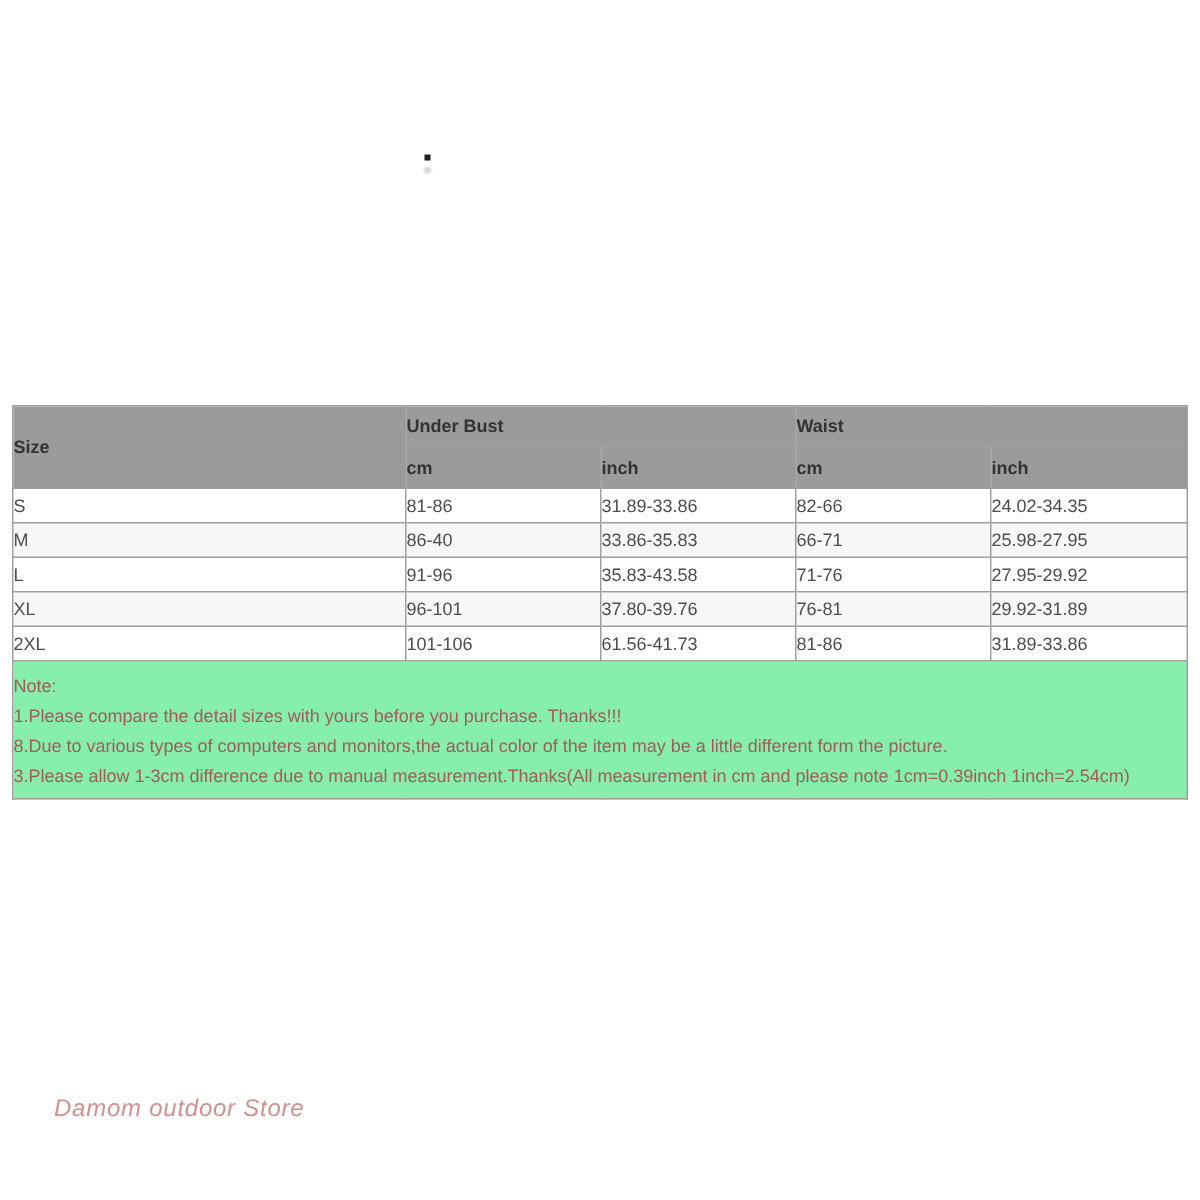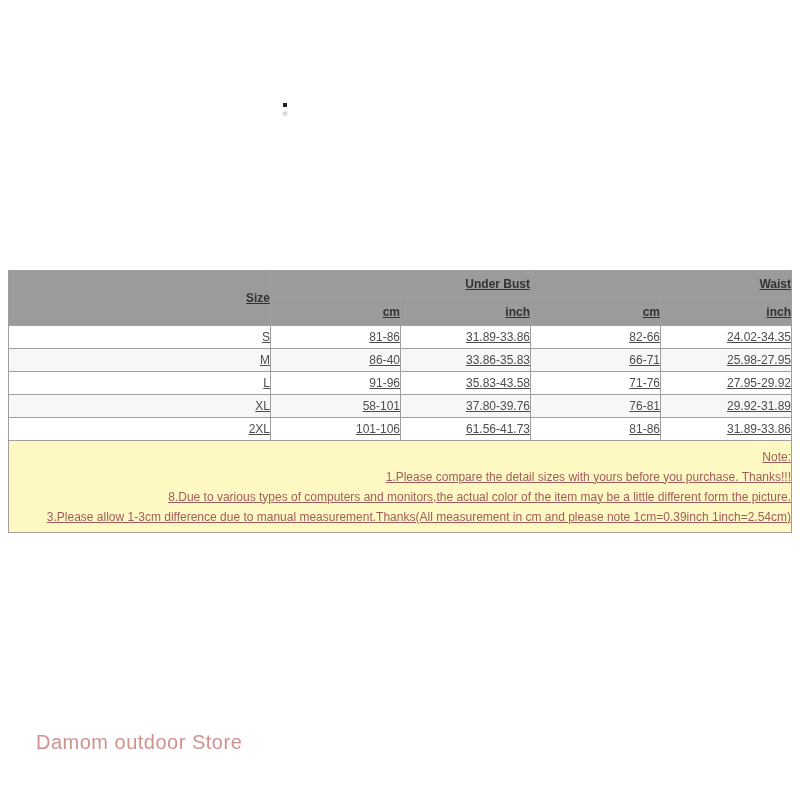--- a/index.html
+++ b/index.html
@@ -40,24 +40,23 @@
     left: 8px;
     top: 270px;
     width: 783px;
     border-collapse: collapse;
     table-layout: fixed;
     font-size: 12px;
   }
   table.size-table th,
   table.size-table td {
     border: 1px solid var(--border, #9f9f9f);
-    text-align: right;
+    text-align: left;
     vertical-align: middle;
     padding: 0;
-    text-decoration: underline;
   }
   table.size-table thead th {
     background: var(--header-bg, #9b9b9b);
     color: var(--header-text, #333333);
     font-weight: bold;
   }
   tr.group-row { height: 27px; }
   tr.unit-row  { height: 28px; }
   tbody.data tr { height: 23px; }
   tbody.data td {
@@ -65,38 +64,39 @@
     color: var(--body-text, #4d4d4d);
     font-weight: normal;
   }
   tbody.data tr:nth-child(even) td {
     background: var(--row-alt-bg, #f7f7f7);
   }
 
   
   td.note-cell {
     height: 91px;
-    background: #fef9c3;
+    background: #86efac;
     color: var(--note-text, #a05c5c);
     font-size: 12px;
     line-height: 20px;
     padding-top: 6px;
     padding-bottom: 5px;
     vertical-align: top;
   }
   td.note-cell div {
     white-space: nowrap;
   }
 
   
   .store-name {
     position: absolute;
     left: 36px;
     top: 731px;
-    font-size: 20px;
+    font-size: 16px;
+    font-style: italic;
     letter-spacing: 0.5px;
     color: var(--store-text, #d09191);
   }
 </style>
 </head>
 <body>
 
 <div class="canvas">
 
   <span class="artifact-dot"></span>
@@ -140,21 +140,21 @@
       </tr>
       <tr>
         <td>L</td>
         <td>91-96</td>
         <td>35.83-43.58</td>
         <td>71-76</td>
         <td>27.95-29.92</td>
       </tr>
       <tr>
         <td>XL</td>
-        <td>58-101</td>
+        <td>96-101</td>
         <td>37.80-39.76</td>
         <td>76-81</td>
         <td>29.92-31.89</td>
       </tr>
       <tr>
         <td>2XL</td>
         <td>101-106</td>
         <td>61.56-41.73</td>
         <td>81-86</td>
         <td>31.89-33.86</td>

